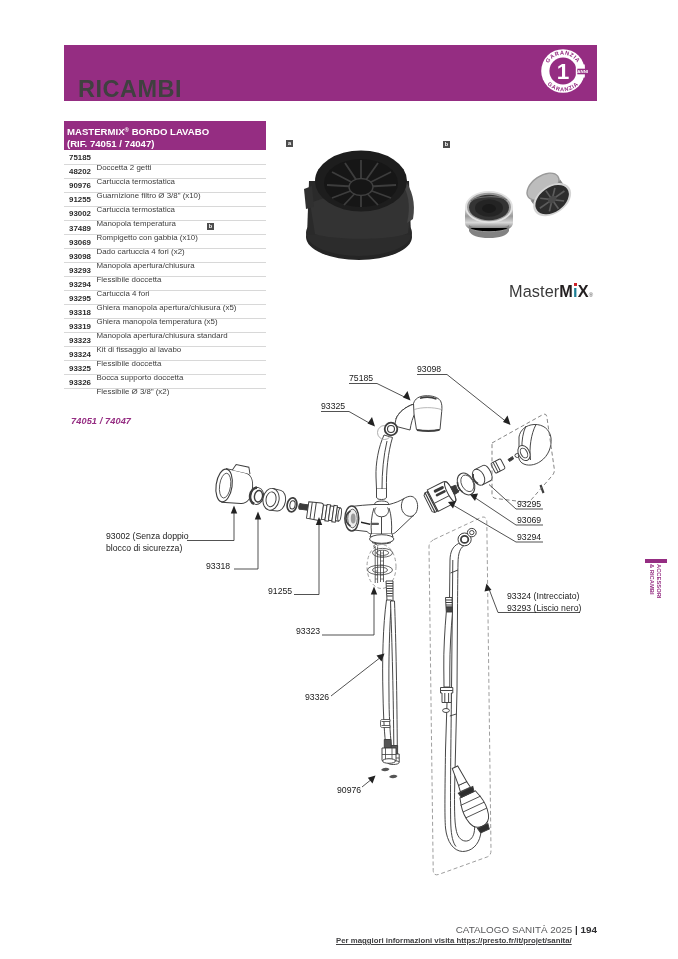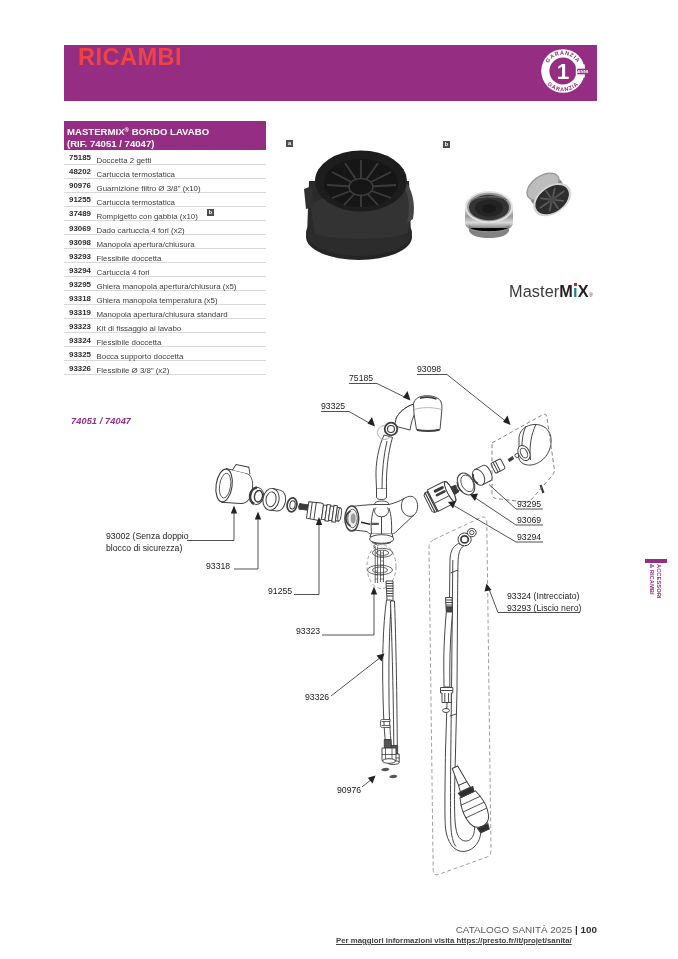--- a/index.html
+++ b/index.html
@@ -1,28 +1,28 @@
 <!DOCTYPE html>
 <html><head>
 <meta charset="utf-8">
 <style>
   html,body{margin:0;padding:0;}
   body{width:678px;height:959px;background:#fff;font-family:"Liberation Sans",sans-serif;position:relative;overflow:hidden;}
   .abs{position:absolute;}
   .purple{background:#952d82;}
   .tbl-row{height:13.05px;border-bottom:1px solid #d8d8d8;font-size:7.9px;color:#3c3c3c;position:relative;}
   .tbl-row .code{position:absolute;left:5px;top:2.8px;font-weight:bold;color:#2b2b2b;}
-  .tbl-row .desc{position:absolute;left:32.5px;top:5px;}
+  .tbl-row .desc{position:absolute;left:32.5px;top:12px;}
   .sq{position:absolute;width:7px;height:7px;background:#4d4d4d;color:#fff;font-size:5.6px;font-weight:bold;text-align:center;line-height:7px;}
 </style>
 </head>
 <body>
 
 <div class="abs purple" style="left:64px;top:45px;width:533px;height:56px;"></div>
-<div class="abs" style="left:78px;top:44px;font-size:23.5px;font-weight:bold;color:#ef4444;letter-spacing:0.5px;">RICAMBI</div>
+<div class="abs" style="left:78px;top:76px;font-size:23.5px;font-weight:bold;color:#404040;letter-spacing:0.5px;">RICAMBI</div>
 
 <svg class="abs" style="left:539px;top:46.5px;" width="50" height="48" viewBox="0 0 50 48">
   <circle cx="24" cy="24" r="21.8" fill="#fff"></circle>
   <circle cx="24" cy="24" r="13.6" fill="#952d82"></circle>
   <text x="24" y="32.2" font-size="22.5" font-weight="bold" fill="#fff" text-anchor="middle" font-family="Liberation Sans, sans-serif">1</text>
   <defs>
     <path id="arcTop" d="M 7.6,24 A 16.4,16.4 0 0 1 40.4,24"></path>
     <path id="arcBot" d="M 3.7,24 A 20.3,20.3 0 0 0 44.3,24"></path>
   </defs>
   <text font-size="5.6" font-weight="bold" fill="#952d82" letter-spacing="0.7" font-family="Liberation Sans, sans-serif"><textPath href="#arcTop" startOffset="50%" text-anchor="middle">GARANZIA</textPath></text>
@@ -46,20 +46,24 @@
       <span class="code">48202</span>
       <span class="desc">Cartuccia termostatica</span>
     </div>
   <div class="tbl-row">
       <span class="code">90976</span>
       <span class="desc">Guarnizione filtro Ø 3/8" (x10)</span>
     </div>
   <div class="tbl-row">
       <span class="code">91255</span>
       <span class="desc">Cartuccia termostatica</span>
+    </div>
+  <div class="tbl-row">
+      <span class="code">93002</span>
+      <span class="desc">Manopola temperatura</span>
     </div>
   <div class="tbl-row">
       <span class="code">37489</span>
       <span class="desc">Rompigetto con gabbia (x10)</span>
       <span class="sq" style="left:143px;top:2.5px;">b</span>
     </div>
   <div class="tbl-row">
       <span class="code">93069</span>
       <span class="desc">Dado cartuccia 4 fori (x2)</span>
     </div>
@@ -411,14 +415,14 @@
     <text x="507" y="611">93293 (Liscio nero)</text>
   </g>
 </g>
 </svg>
 
 <div class="abs purple" style="left:645px;top:559px;width:22px;height:4px;"></div>
 <div class="abs" style="left:645px;top:564px;width:22px;height:40px;">
   <div style="transform:rotate(90deg);transform-origin:0 0;position:absolute;left:17px;top:0;width:40px;font-size:5.8px;font-weight:bold;color:#952d82;line-height:7px;white-space:nowrap;">ACCESSORI<br>&amp; RICAMBI</div>
 </div>
 
-<div class="abs" style="left:0;top:924px;width:597px;text-align:right;font-size:9.9px;color:#58595b;">CATALOGO SANITÀ 2025 <span style="font-weight:bold;color:#2f2f31;">| 100</span></div>
+<div class="abs" style="left:0;top:924px;width:597px;text-align:right;font-size:9.9px;color:#58595b;">CATALOGO SANITÀ 2025 <span style="font-weight:bold;color:#2f2f31;">| 194</span></div>
 <div class="abs" style="left:336px;top:936px;font-size:7.8px;font-weight:bold;color:#404042;text-decoration:underline;">Per maggiori informazioni visita https://presto.fr/it/projet/sanita/</div>
 
 </body></html>

